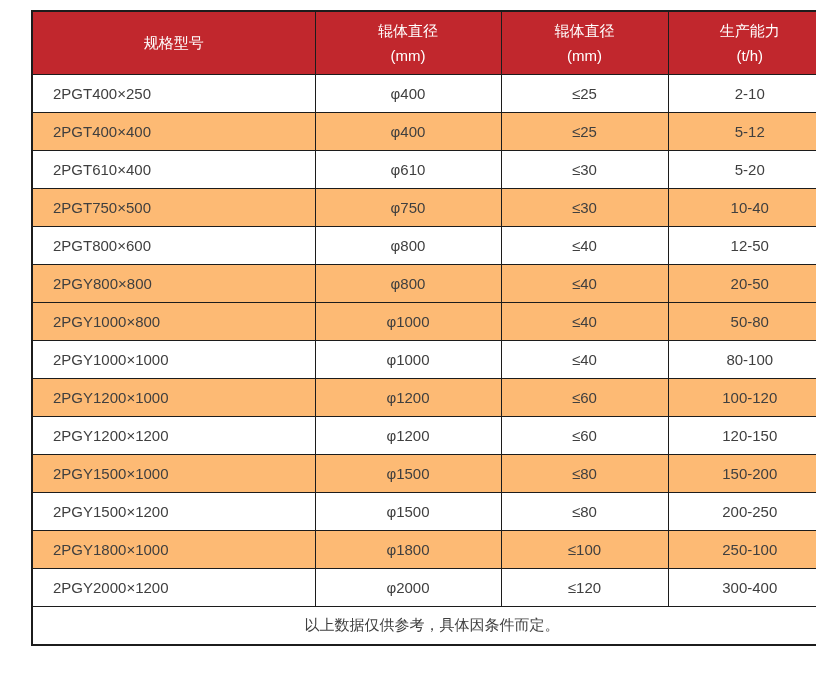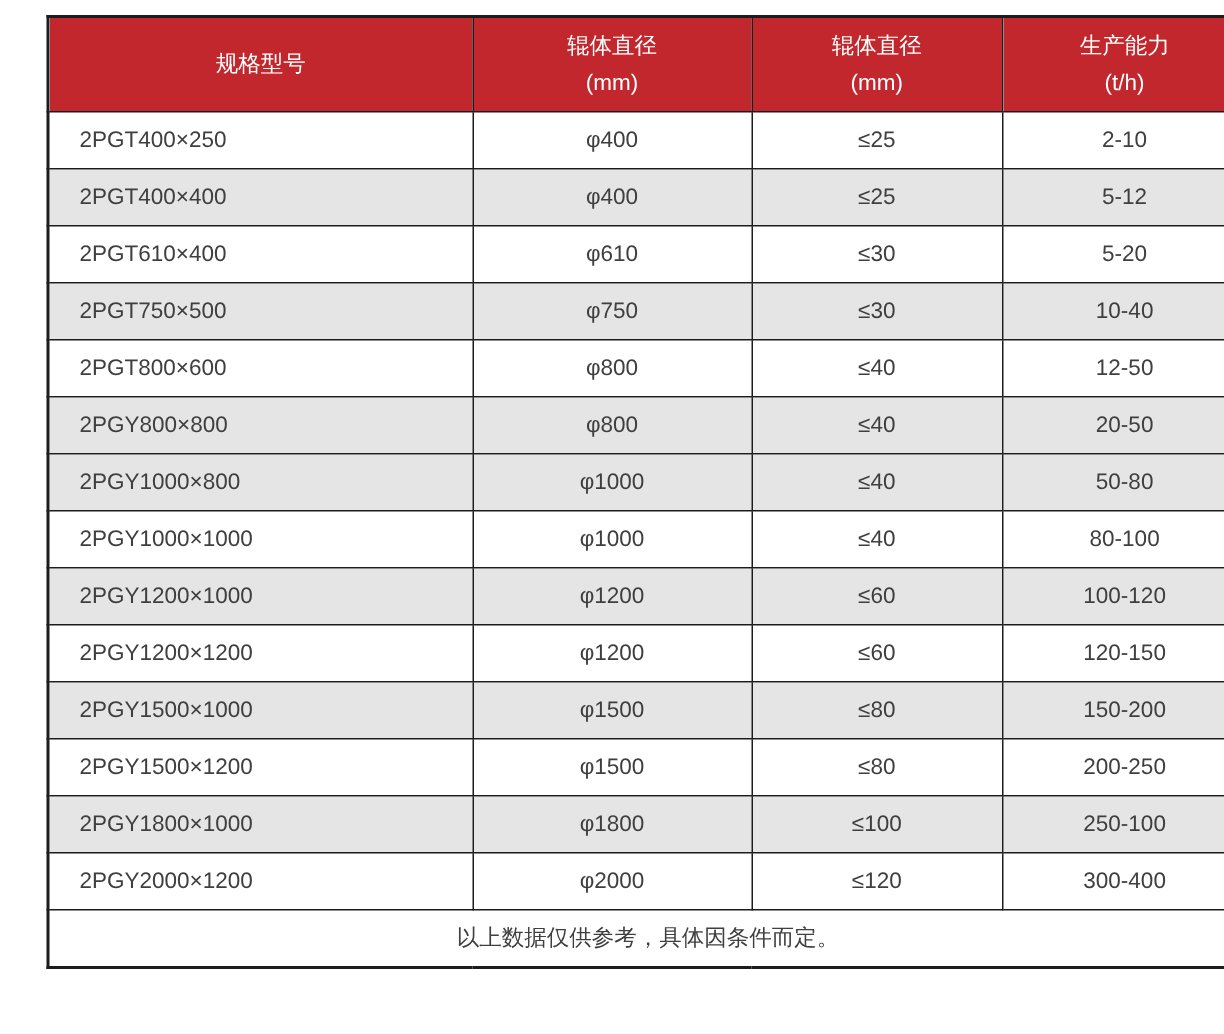--- a/index.html
+++ b/index.html
@@ -50,21 +50,21 @@
     color: #3f3f3f;
     text-align: center;
     vertical-align: middle;
     background: #ffffff;
   }
   tbody td.col-model {
     text-align: left;
     padding-left: 20px;
   }
   tbody tr.alt td {
-    background: #e5e5e5;
+    background: #fdba74;
   }
   tfoot td {
     height: 37px;
     font-size: 15px;
     color: #3f3f3f;
     text-align: center;
     vertical-align: middle;
     background: #ffffff;
   }
 </style>

